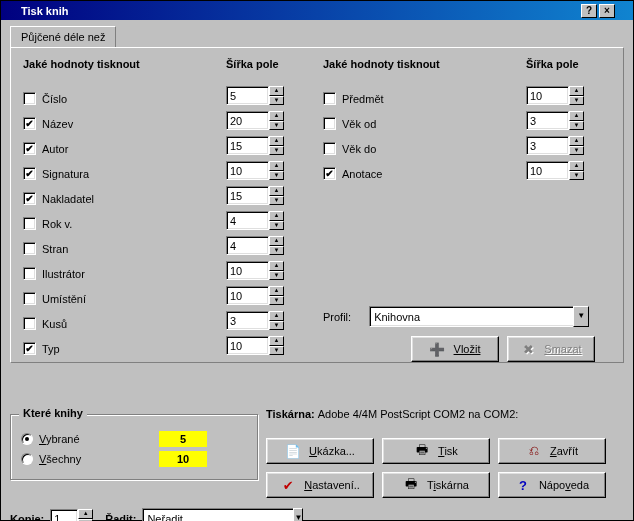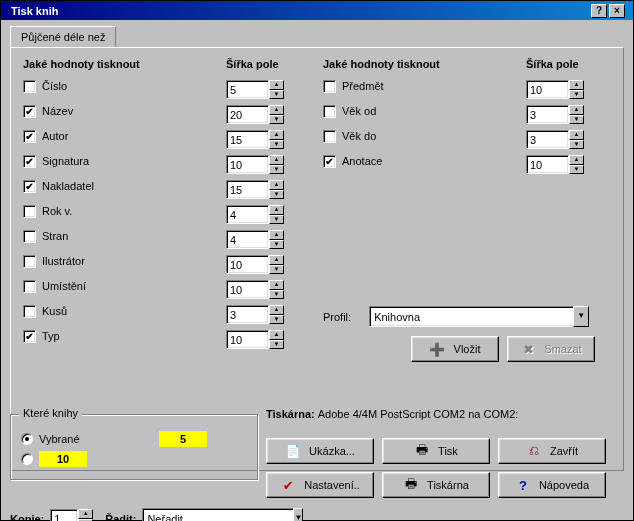--- a/index.html
+++ b/index.html
@@ -1,45 +1,45 @@
 <!DOCTYPE html>
 <html><head>
 <meta charset="utf-8">
 <style>
 *{box-sizing:border-box;margin:0;padding:0;font-family:"MS Sans Serif",Tahoma,sans-serif;font-size:11px}
 body{background:#c0c0c0}
 .window{width:634px;height:521px;background:#c0c0c0;border:1px solid #000;position:relative}
-.titlebar{height:19px;background:linear-gradient(to right,#000080,#1084d0);color:#fff;display:flex;align-items:center;padding:0 8px;font-weight:bold}
+.titlebar{height:19px;background:linear-gradient(to right,#000080,#1084d0);color:#fff;display:flex;align-items:center;padding:0 18px;font-weight:bold}
 .titlebar .title{flex:1;padding-left:2px}
 .titlebar .btn{width:16px;height:14px;background:#c0c0c0;border-top:1px solid #fff;border-left:1px solid #fff;border-right:1px solid #000;border-bottom:1px solid #000;margin-left:2px;color:#000;font-weight:bold;text-align:center;line-height:11px;cursor:pointer;font-size:10px}
 .body{padding:6px 9px;position:relative}
 .tabs{display:flex;position:relative;margin-bottom:0}
 .tab{padding:4px 10px;background:#c0c0c0;border-top:1px solid #fff;border-left:1px solid #fff;border-right:1px solid #808080;cursor:pointer;position:relative;border-bottom:1px solid #808080}
 .tab.active{border-bottom:1px solid #c0c0c0;z-index:2}
-.panel{border-top:1px solid #fff;border-left:1px solid #fff;border-right:1px solid #808080;border-bottom:1px solid #808080;margin-top:-1px;padding:10px 12px 4px 12px;position:relative;height:424px}
+.panel{border-top:1px solid #fff;border-left:1px solid #fff;border-right:1px solid #808080;border-bottom:1px solid #808080;margin-top:-1px;padding:10px 12px 4px 12px;position:relative;height:316px}
 .hdr{font-weight:bold;display:inline-block}
 .col{position:absolute}
-.row{display:flex;align-items:flex-start;height:25px}
+.row{display:flex;align-items:flex-end;height:25px}
 .chk{width:13px;height:13px;background:#fff;border-top:1px solid #808080;border-left:1px solid #808080;border-right:1px solid #fff;border-bottom:1px solid #fff;box-shadow:inset 1px 1px 0 #000,inset -1px -1px 0 #dfdfdf;margin-right:6px;display:flex;align-items:center;justify-content:center;font-size:10px;font-weight:bold;cursor:pointer}
 .lbl{width:80px}
 .spin{display:flex;align-items:stretch;height:19px}
 .spin input{width:43px;height:19px;border-top:1px solid #808080;border-left:1px solid #808080;border-right:1px solid #fff;border-bottom:1px solid #fff;box-shadow:inset 1px 1px 0 #000,inset -1px -1px 0 #dfdfdf;background:#fff;padding:0 3px;font-size:11px}
 .spinbtns{display:flex;flex-direction:column;height:19px}
 .spinbtn{width:15px;height:9.5px;background:#c0c0c0;border-top:1px solid #fff;border-left:1px solid #fff;border-right:1px solid #000;border-bottom:1px solid #000;font-size:6px;text-align:center;line-height:7px;cursor:pointer}
 .groupbox{border:1px solid #808080;box-shadow:1px 1px 0 #fff inset,1px 1px 0 #fff;position:relative;padding:14px 10px 10px 10px;margin-top:6px}
-.groupbox .legend{position:absolute;top:-8px;left:8px;background:#c0c0c0;padding:0 4px;font-weight:normal}
+.groupbox .legend{position:absolute;top:-8px;left:8px;background:#c0c0c0;padding:0 4px;font-weight:bold}
 .radio{width:12px;height:12px;border-radius:50%;background:#fff;border-top:1px solid #808080;border-left:1px solid #808080;border-right:1px solid #fff;border-bottom:1px solid #fff;box-shadow:inset 1px 1px 0 #000;margin-right:6px;display:flex;align-items:center;justify-content:center;cursor:pointer}
 .radio .dot{width:4px;height:4px;border-radius:50%;background:#000}
 .yellow{background:#ffff00;text-align:center;font-weight:bold;width:48px;height:16px;line-height:16px}
 .select{display:flex;height:21px}
 .select input{flex:1;border-top:1px solid #808080;border-left:1px solid #808080;border-right:none;border-bottom:1px solid #fff;box-shadow:inset 1px 1px 0 #000,inset 0 -1px 0 #dfdfdf;background:#fff;padding:0 4px;font-size:11px}
 .select .dd{width:16px;background:#c0c0c0;border-top:1px solid #fff;border-left:1px solid #fff;border-right:1px solid #000;border-bottom:1px solid #000;text-align:center;line-height:18px;font-size:8px;cursor:pointer}
 .btn3d{height:26px;background:#c0c0c0;border-top:1px solid #fff;border-left:1px solid #fff;border-right:1px solid #000;border-bottom:1px solid #000;box-shadow:inset -1px -1px 0 #808080,inset 1px 1px 0 #dfdfdf;cursor:pointer;display:flex;align-items:center;justify-content:center;gap:8px;padding:0 8px}
 .btn3d.disabled{color:#808080;text-shadow:1px 1px 0 #fff;cursor:default}
-.u{}
+.u{text-decoration:underline}
 .icon{width:16px;height:16px;display:inline-flex;align-items:center;justify-content:center;font-size:13px}
 .bottom{position:absolute;left:9px;right:9px;top:388px}
 .bottomrow{display:flex;gap:8px;align-items:flex-start}
 </style>
 </head>
 <body>
 
 <div class="window">
   <div class="titlebar">
     <span class="title">Tisk knih</span>
@@ -255,20 +255,21 @@
           <div id="radios">
               <div style="display: flex; align-items: center; height: 20px;">
                 <div class="radio">
                   <div class="dot"></div>
                 </div>
                 <span style="width:120px"><span class="u">V</span>ybrané</span>
                 <div class="yellow">5</div>
               </div>
               <div style="display: flex; align-items: center; height: 20px;">
                 <div class="radio"></div>
+                <span style="width:120px"><span class="u">V</span>šechny</span>
                 <div class="yellow">10</div>
               </div>
             </div>
         </div>
         <div style="flex:1">
           <div style="font-weight:bold;margin-bottom:18px">
             <span>Tiskárna:</span>
             <span style="font-weight:normal">Adobe 4/4M PostScript COM2 na COM2:</span>
           </div>
           <div style="display:flex;gap:8px;margin-bottom:8px">

